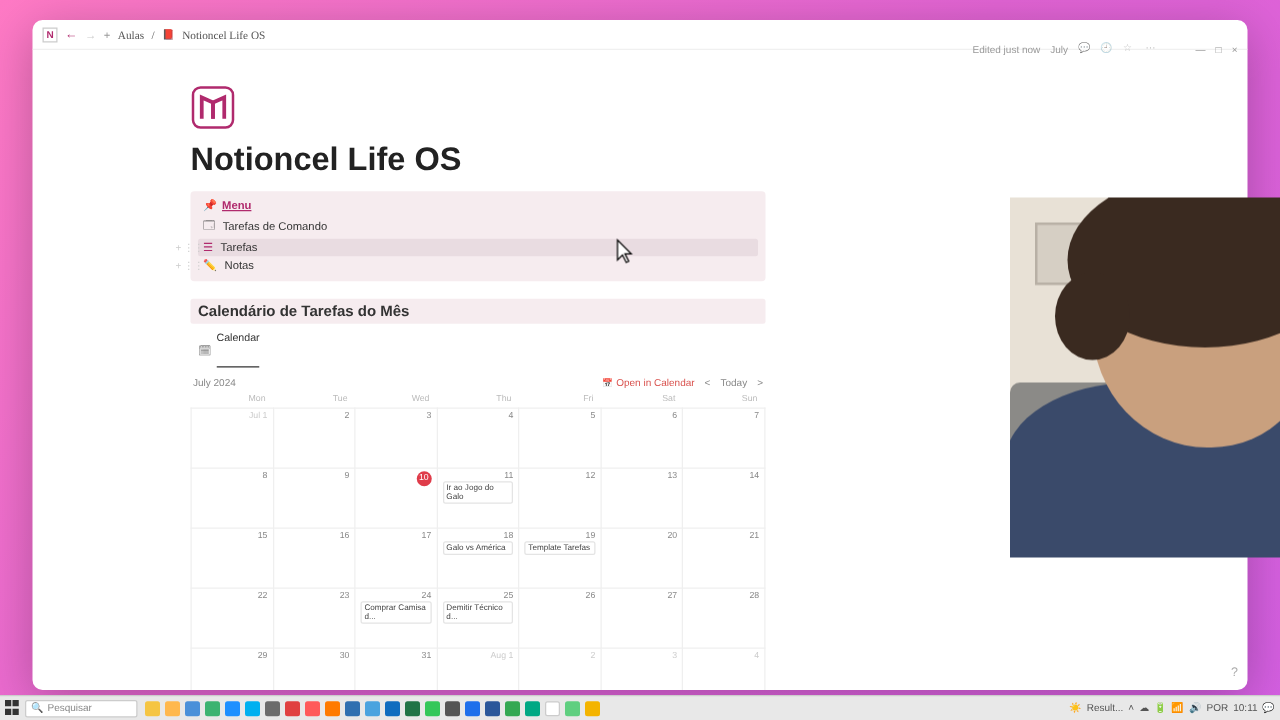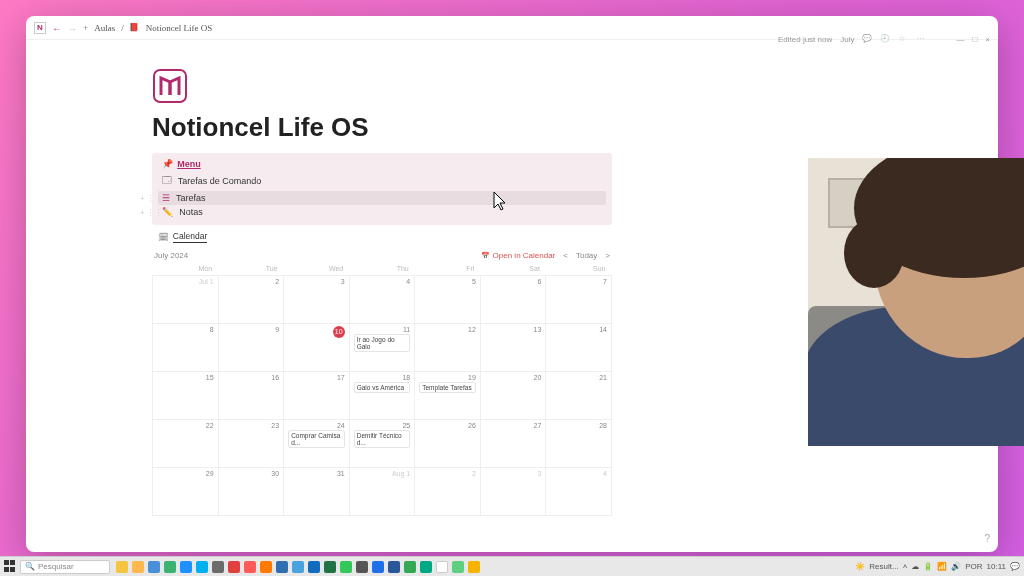--- a/index.html
+++ b/index.html
@@ -81,21 +81,21 @@
   .section-head {
     margin-top: 14px;
     font-size: 12px;
     font-weight: 700;
     color: #333;
     background: #f6ecef;
     padding: 3px 6px;
     border-radius:2px;
   }
   .lv { display:flex; align-items:center; gap:4px; font-size:8.5px; color:#666; margin-top:4px; padding:2px 6px;}
-  .lv .tab { border-bottom:1.5px solid #333; padding-bottom:1px; color:#333;}
+  .lv .tab { border-bottom:1.5px solid #333; padding-bottom:18px; color:#333;}
   .cal-bar {
     display:flex;
     justify-content:space-between;
     align-items:center;
     font-size:8px;
     color:#888;
     margin-top:6px;
     padding:0 2px;
   }
   .cal-bar .right { display:flex; gap:8px; align-items:flex-start;}
@@ -274,20 +274,21 @@
         <div class="item">
           <span class="handle">
               <span>+</span>
               <span>⋮⋮</span>
             </span>
           <span>✏️</span>
           <span>Notas</span>
         </div>
       </div>
 
+      <div class="section-head">Calendário de Tarefas do Mês</div>
       <div class="lv">
         <span>🗓</span>
         <span class="tab">Calendar</span>
       </div>
 
       <div class="cal-bar">
         <span>July 2024</span>
         <div class="right">
           <span class="open-cal">Open in Calendar</span>
           <span>&lt;</span>

